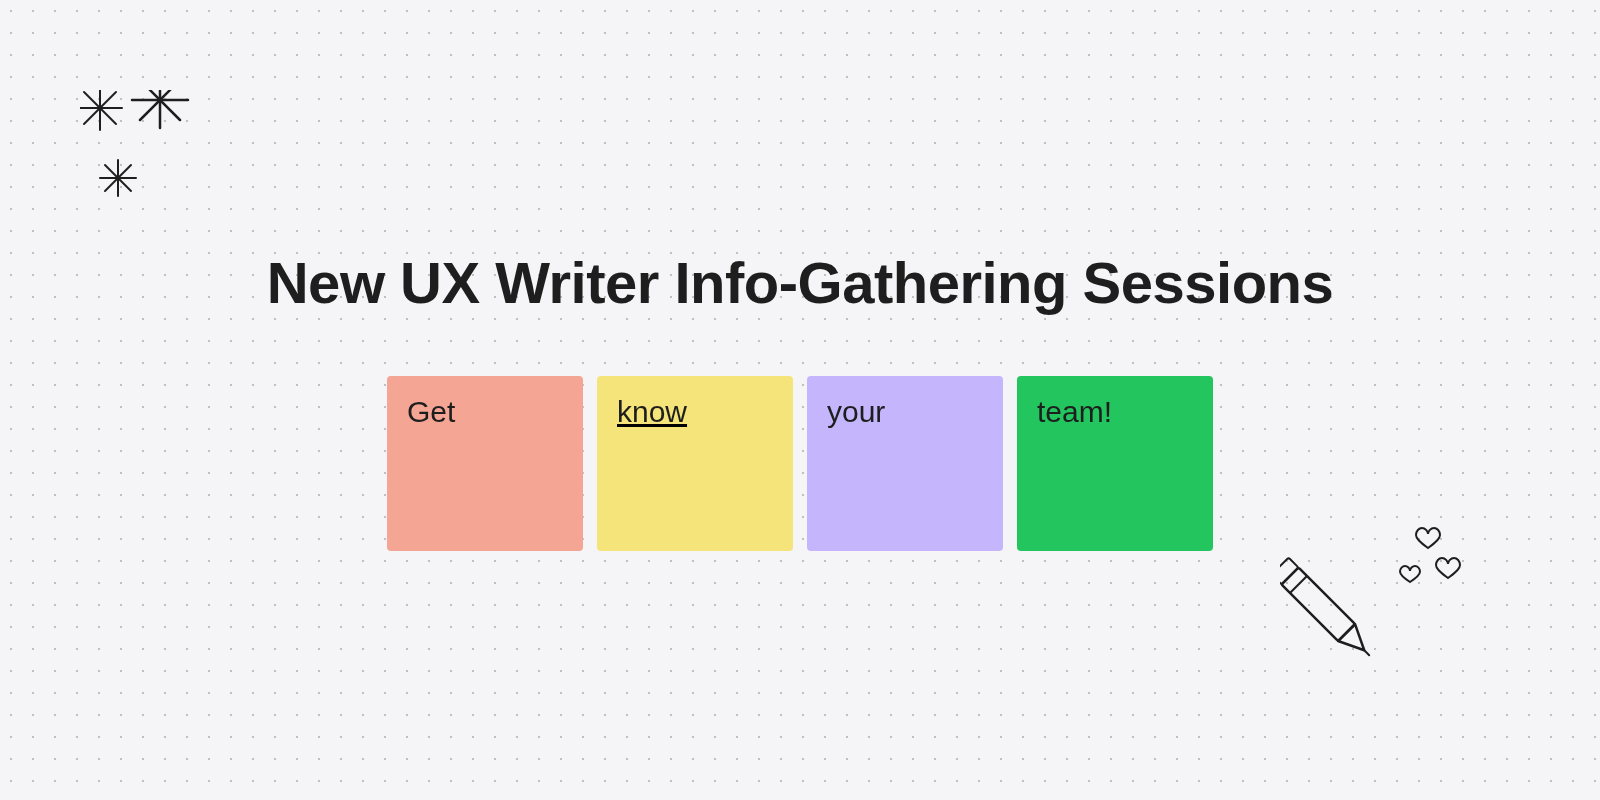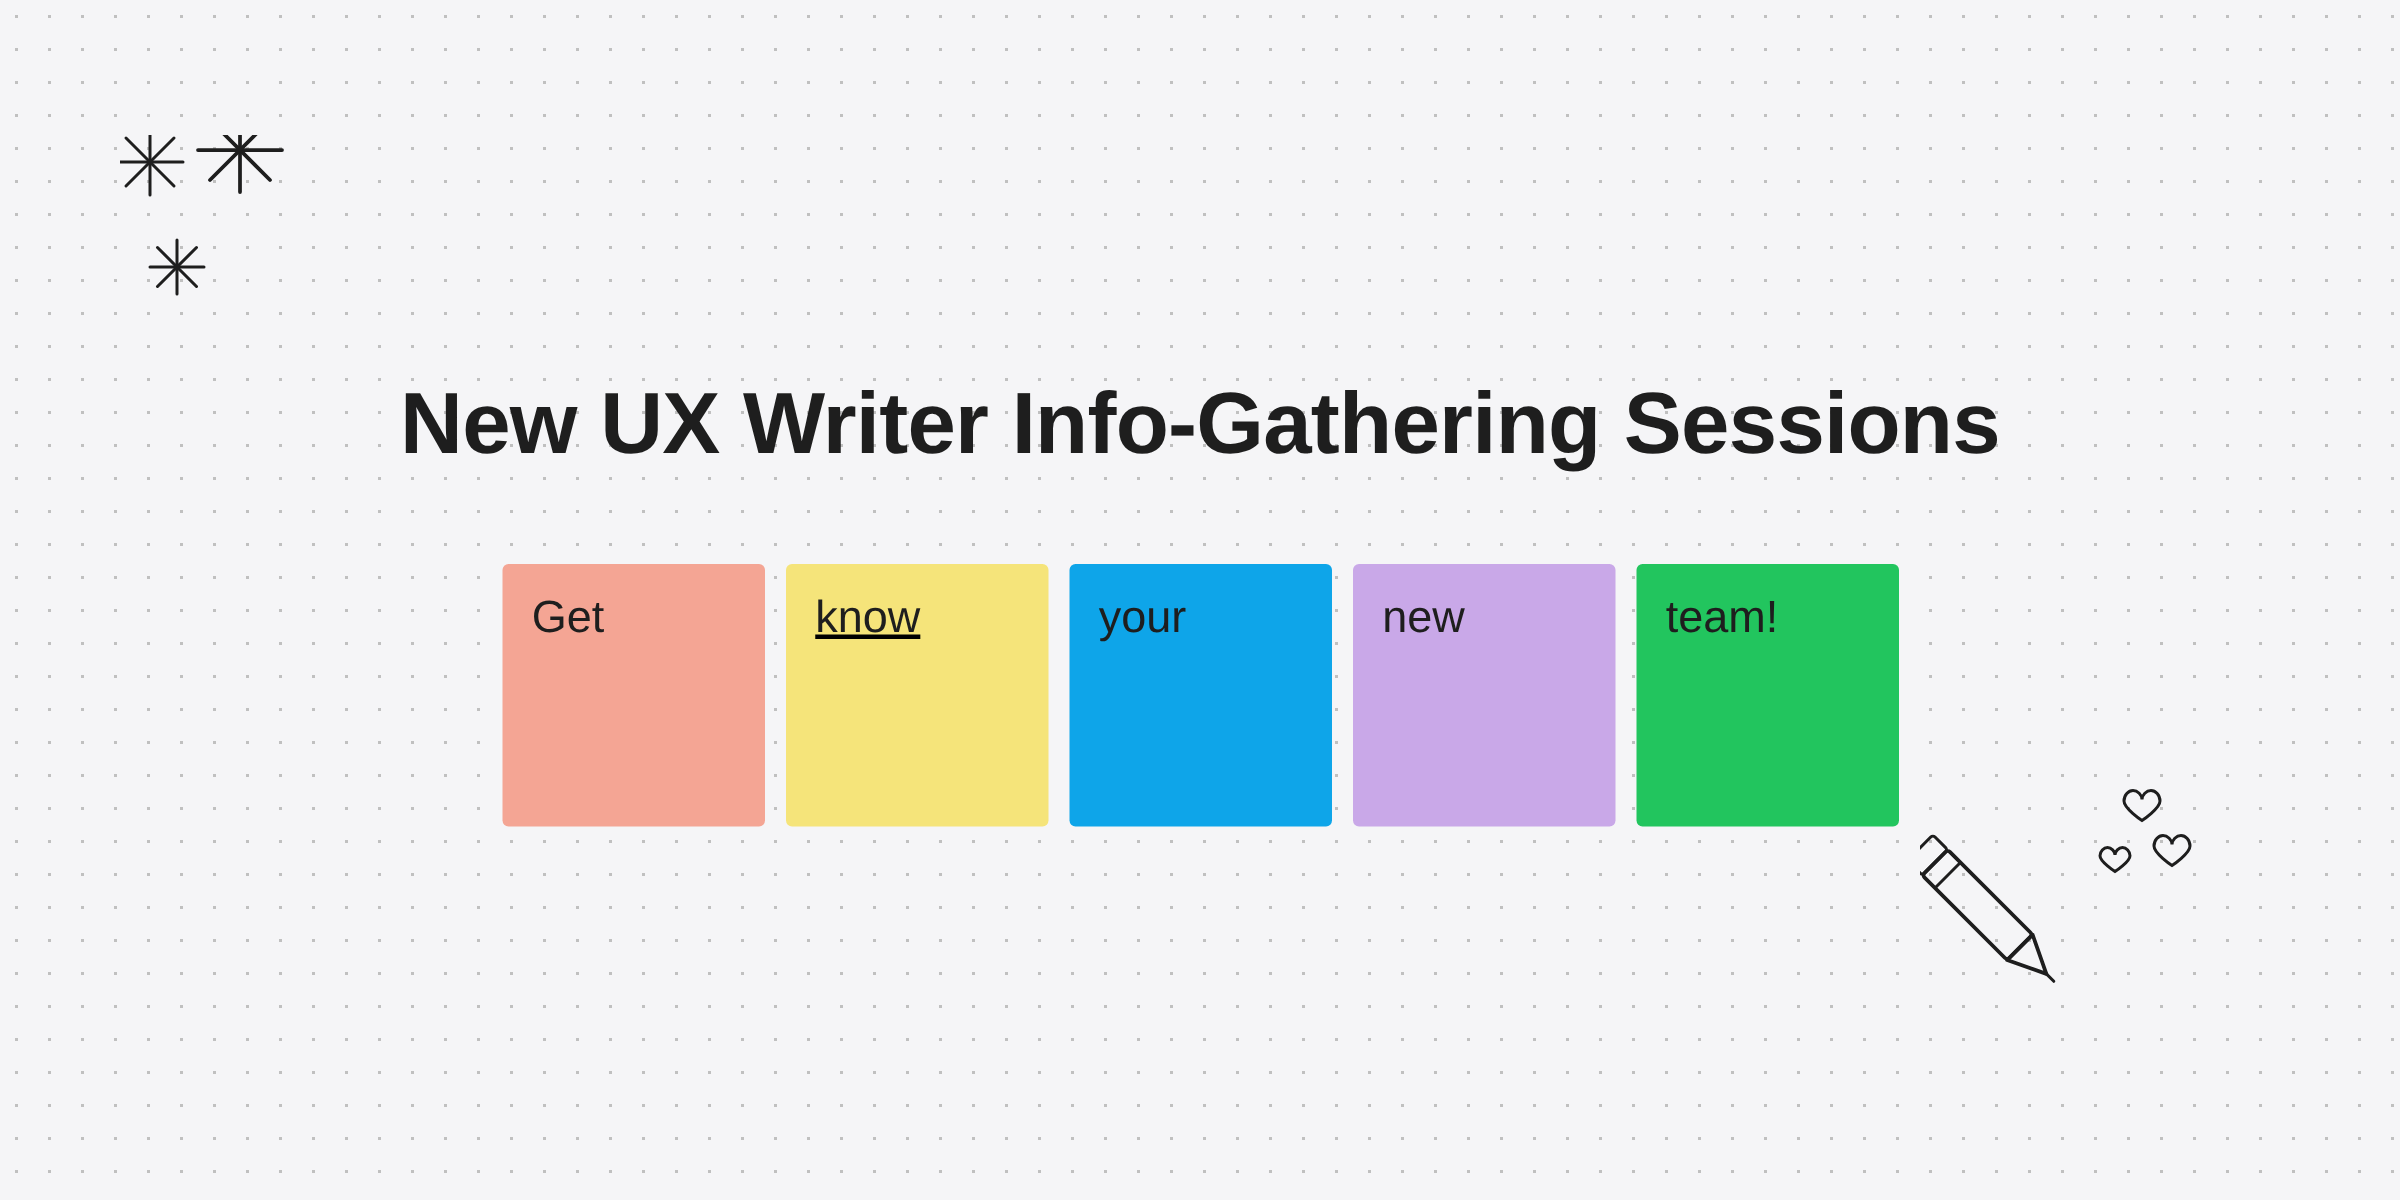--- a/index.html
+++ b/index.html
@@ -39,40 +39,40 @@
     }
 
     .cards-row {
       display: flex;
       gap: 14px;
       align-items: center;
       justify-content: center;
     }
 
     .card {
-      width: 175px;
+      width: 196px;
       height: 175px;
       display: flex;
       align-items: flex-start;
       justify-content: flex-start;
       padding: 18px 20px;
       border-radius: 4px;
     }
 
     .card-text {
       font-size: 30px;
       font-weight: 400;
       color: #1e1e1e;
       line-height: 1.2;
     }
 
     .card-get    { background-color: #f4a594; }
     .card-to     { background-color: #aec6e8; }
     .card-know   { background-color: #f5e47a; text-decoration: underline; }
-    .card-your   { background-color: #0ea5e9; }
+    .card-your   { background-color: #c4b5fd; }
     .card-new    { background-color: #c9a8e8; }
     .card-team   { background-color: #22c55e; }
 
     
     .stars-decoration {
       position: absolute;
       top: 90px;
       left: 80px;
     }
 
@@ -119,23 +119,20 @@
   <div class="cards-row">
     <div class="card card-get">
       <span class="card-text">Get</span>
     </div>
     <div class="card card-know">
       <span class="card-text">know</span>
     </div>
     <div class="card card-your">
       <span class="card-text">your</span>
     </div>
-    <div class="card card-new">
-      <span class="card-text">new</span>
-    </div>
     <div class="card card-team">
       <span class="card-text">team!</span>
     </div>
   </div>
 
   <div class="pencil-decoration">
     <svg width="200" height="180" viewBox="0 0 200 180" fill="none" xmlns="http://www.w3.org/2000/svg">
 
       <g transform="translate(148, 12)">
         <path d="M0 6 C0 3, -3 0, -6 0 C-9 0, -12 3, -12 7 C-12 12, 0 20, 0 20 C0 20, 12 12, 12 7 C12 3, 9 0, 6 0 C3 0, 0 3, 0 6 Z" stroke="#1e1e1e" stroke-width="2" fill="none"></path>

